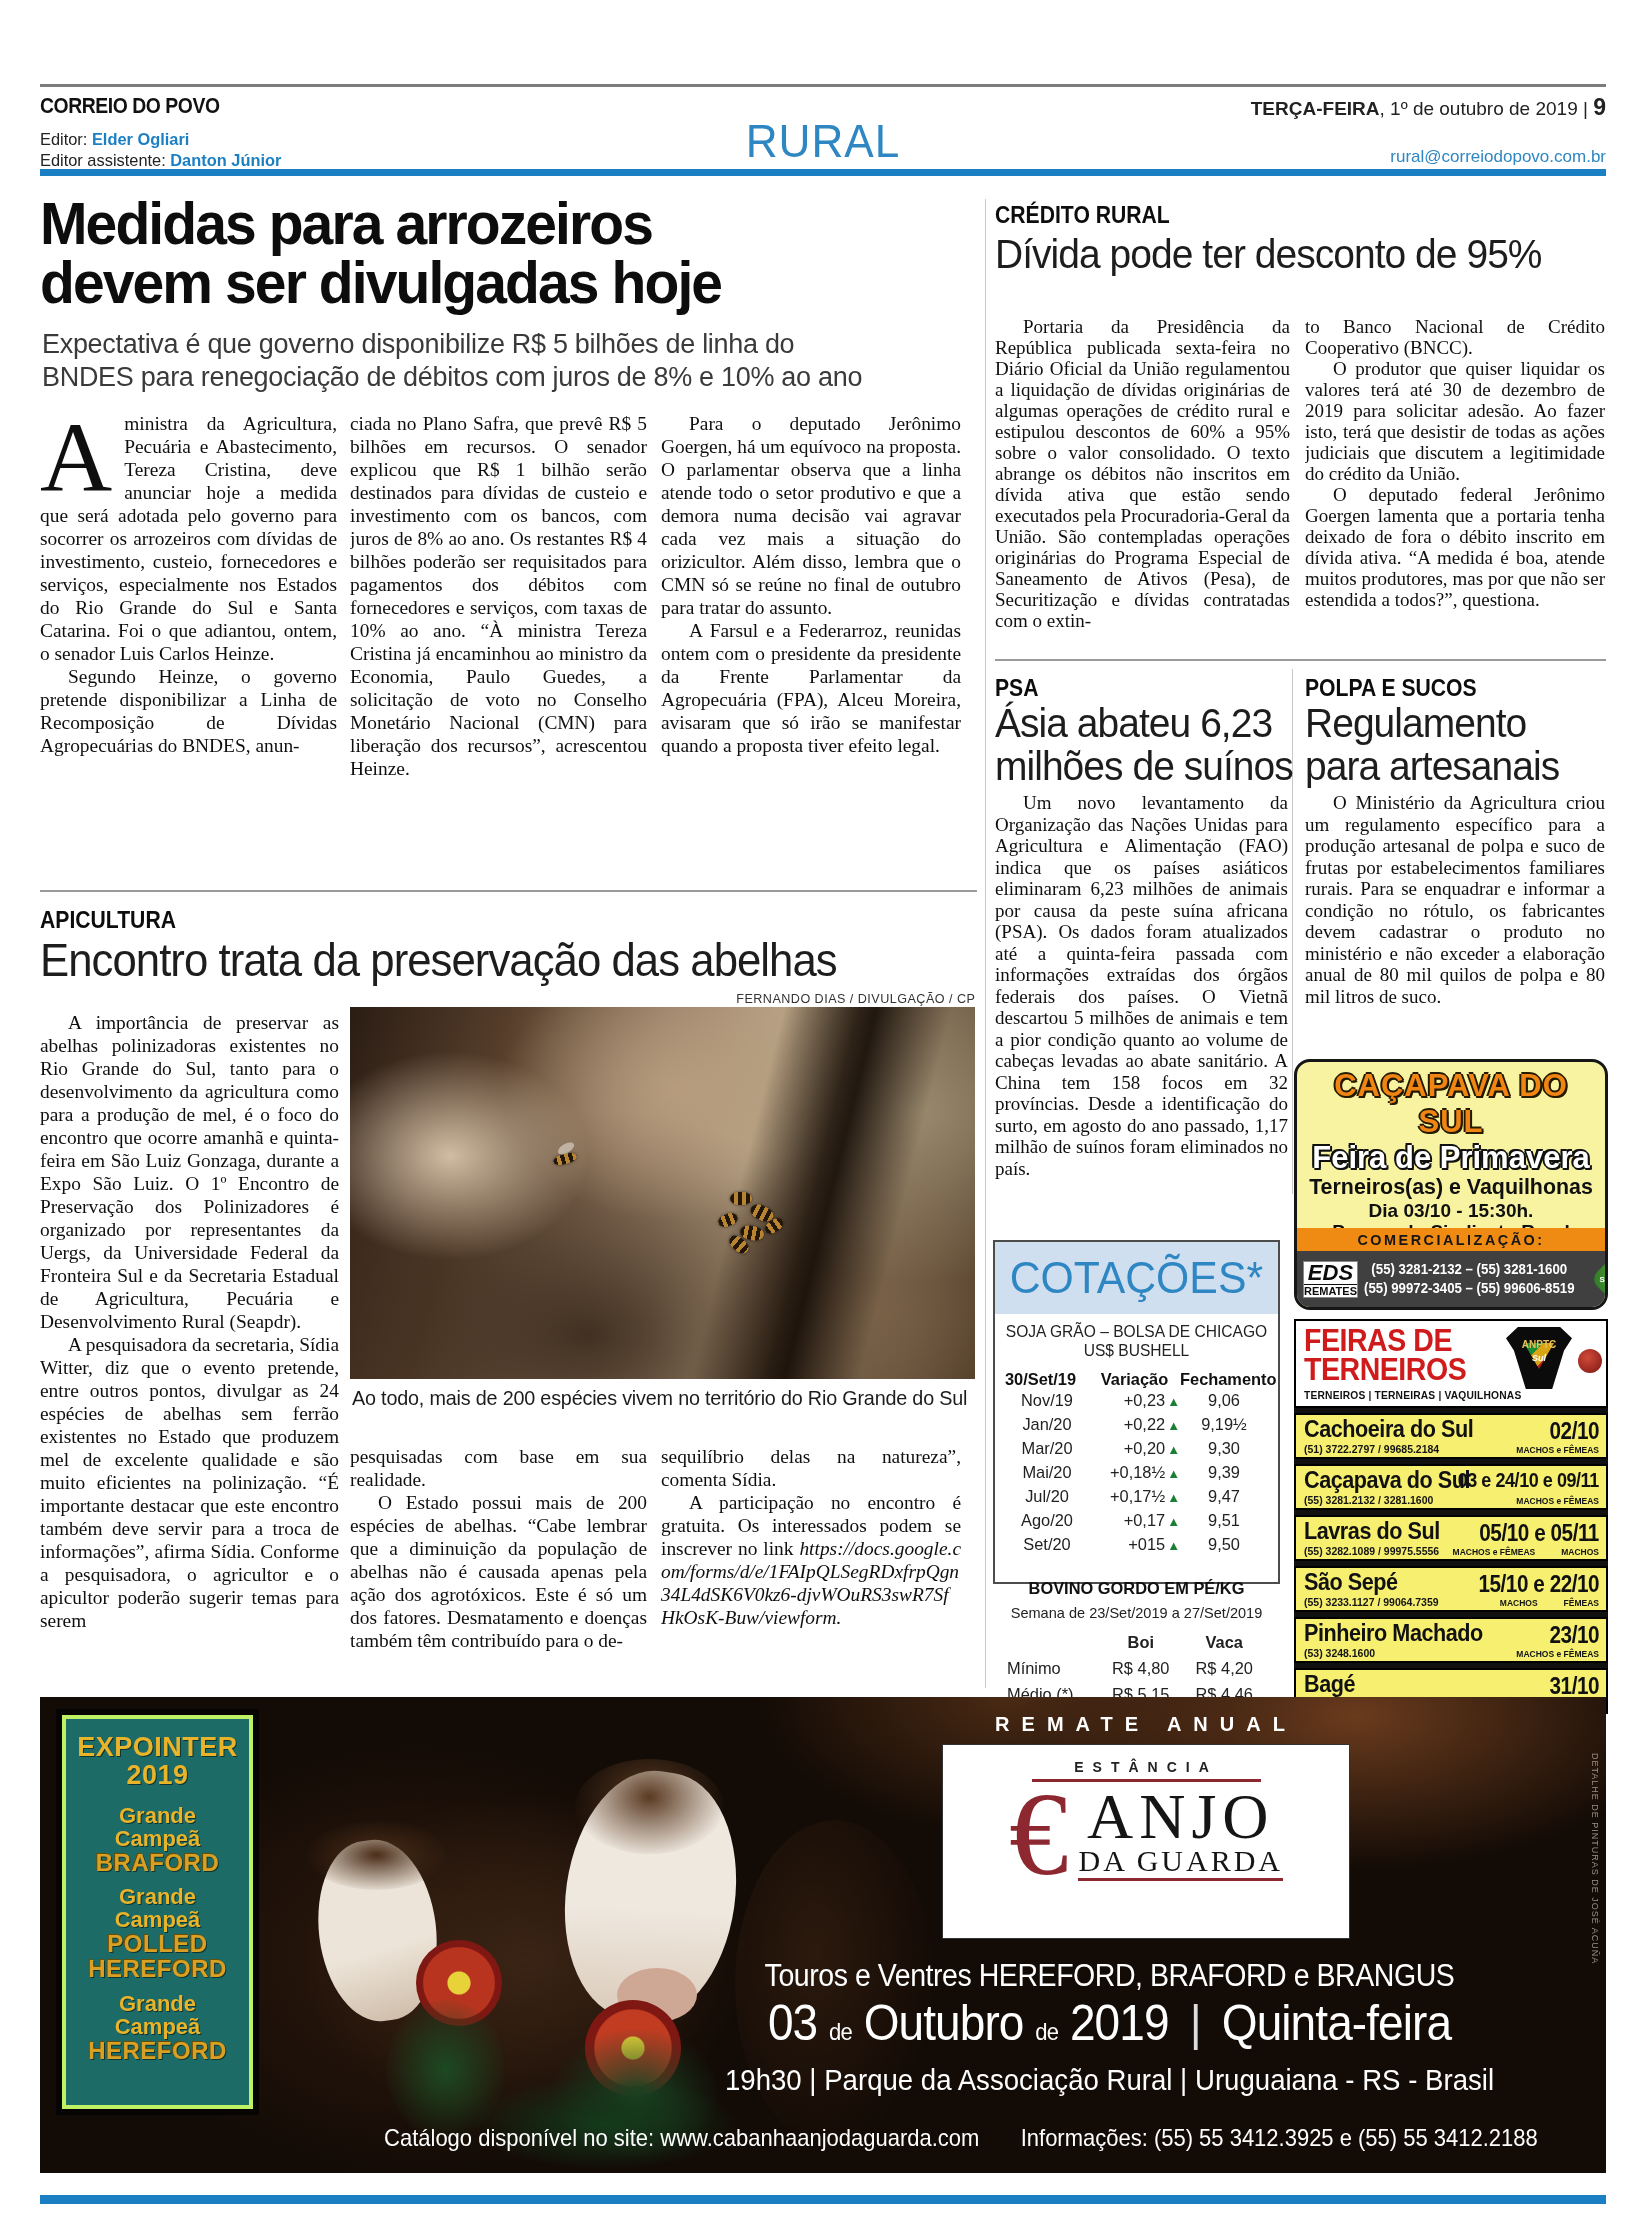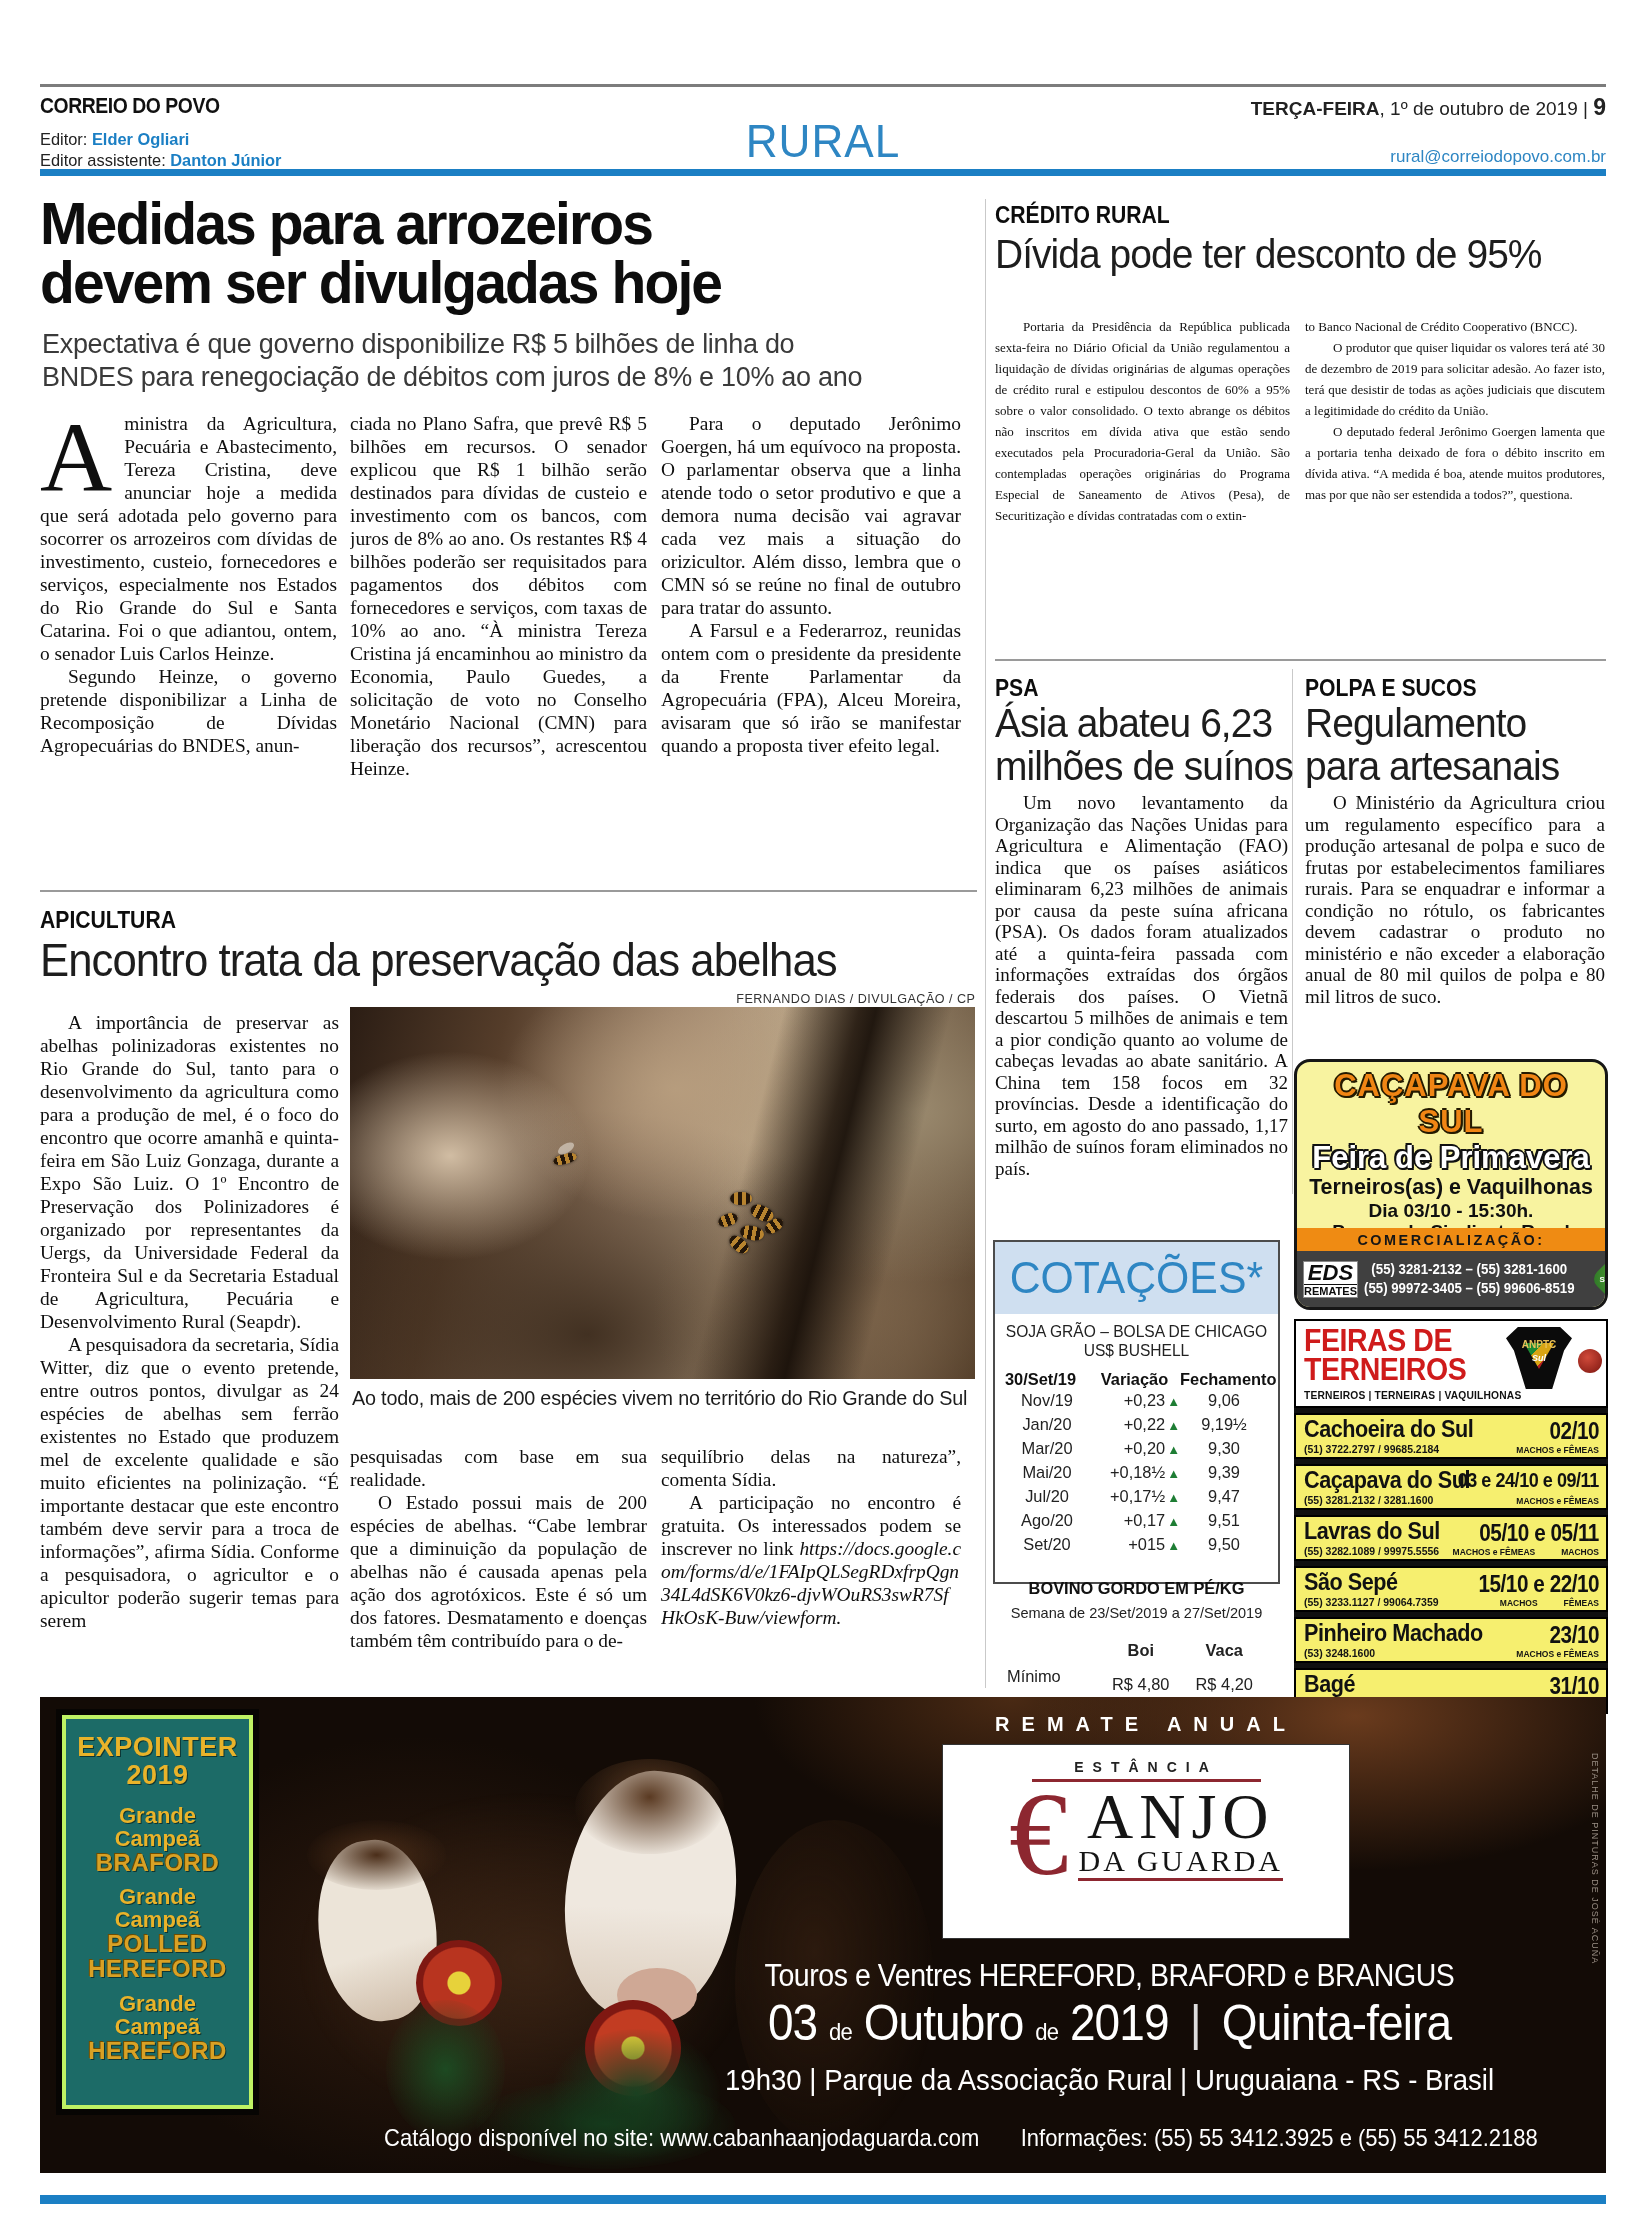--- a/index.html
+++ b/index.html
@@ -29,21 +29,21 @@
   .subhead { font-size:27px; line-height:1.22; color:#3a3a3a; letter-spacing:-0.3px; }
   .light-head { font-size:41px; line-height:1.04; color:#1d1d1d; letter-spacing:-1px; transform:scaleX(.95); transform-origin:left top; white-space:nowrap; }
 
   
   .news p {
     font-family:"Liberation Serif","DejaVu Serif",serif;
     margin:0; text-align:justify; color:#0f0f0f; text-indent:28px;
   }
   .news p.nin { text-indent:0; }
   .lh-a p { font-size:19.4px; line-height:23px; }
-  .lh-b p { font-size:13px; line-height:21px; }
+  .lh-b p { font-size:19px; line-height:21px; }
   .lh-c p { font-size:19px;   line-height:21.5px; }
   .col { overflow:hidden; }
   .dropcap { float:left; font-family:"Liberation Serif",serif; font-size:100px; line-height:80px; padding:6px 12px 0 0; }
   .link-italic { font-style:italic; word-break:break-all; }
 
   .vr { background:#c9c9c9; width:1px; }
   .hr { background:#9a9a9a; height:2px; }
 
   
   .credit { font-size:13.4px; color:#333; letter-spacing:0.5px; transform:scaleX(.94); transform-origin:right top; text-align:right; }
@@ -71,21 +71,21 @@
   .cot-sub { text-align:center; font-size:16.4px; color:#222; margin-top:8px; transform:scaleX(.95); }
   .cot-grid { display:grid; grid-template-columns:84px 1fr 88px; padding:0 10px; align-items:baseline; }
   .cot-grid.hdr { font-weight:bold; font-size:16.4px; margin-top:10px; }
   .cot-grid.row { font-size:16.4px; line-height:23px; color:#222; }
   .cm { text-align:center; } .cv { text-align:right; } .cf { text-align:center; }
   .up { color:#1e7d34; font-size:13px; margin-left:2px; }
   .bov-title { text-align:center; font-weight:bold; font-size:16.4px; margin-top:22px; }
   .bov-sub { text-align:center; font-size:15px; margin-top:6px; color:#222; transform:scaleX(.97); }
   .bov-grid { display:grid; grid-template-columns:92px 1fr 1fr; padding:0 12px; font-size:16.4px; line-height:26px; color:#222; }
   .bov-grid.hdr { font-weight:bold; margin-top:8px; }
-  .bl { text-align:left; } .bc { text-align:center;margin-top:8px; }
+  .bl { text-align:left; } .bc { text-align:center; }
   .fnote { font-size:11.7px; color:#222; margin:10px 8px 0; transform:scaleX(.96); white-space:nowrap; }
   .fonte { text-align:right; font-size:16px; color:#222; margin:6px 10px 0; }
 
   
   .ad-cac { background:#f8f3a0; border:3px solid #161616; border-radius:16px; overflow:hidden; text-align:center; }
   .cac-arc { font-weight:bold; font-size:31px; color:#f08514; letter-spacing:1px; margin-top:6px;
     text-shadow:-2px 0 #241a00, 2px 0 #241a00, 0 -2px #241a00, 0 2px #241a00, 2px 2px #241a00; }
   .cac-title { font-weight:bold; font-size:31px; color:#fff; line-height:1; margin-top:2px;
     text-shadow:-2px 0 #111, 2px 0 #111, 0 -2px #111, 0 2px #111, 2px 2px #111, -2px -2px #111; }
   .cac-sub { font-weight:bold; font-size:21.4px; line-height:1.1; color:#101010; margin-top:3px; }

